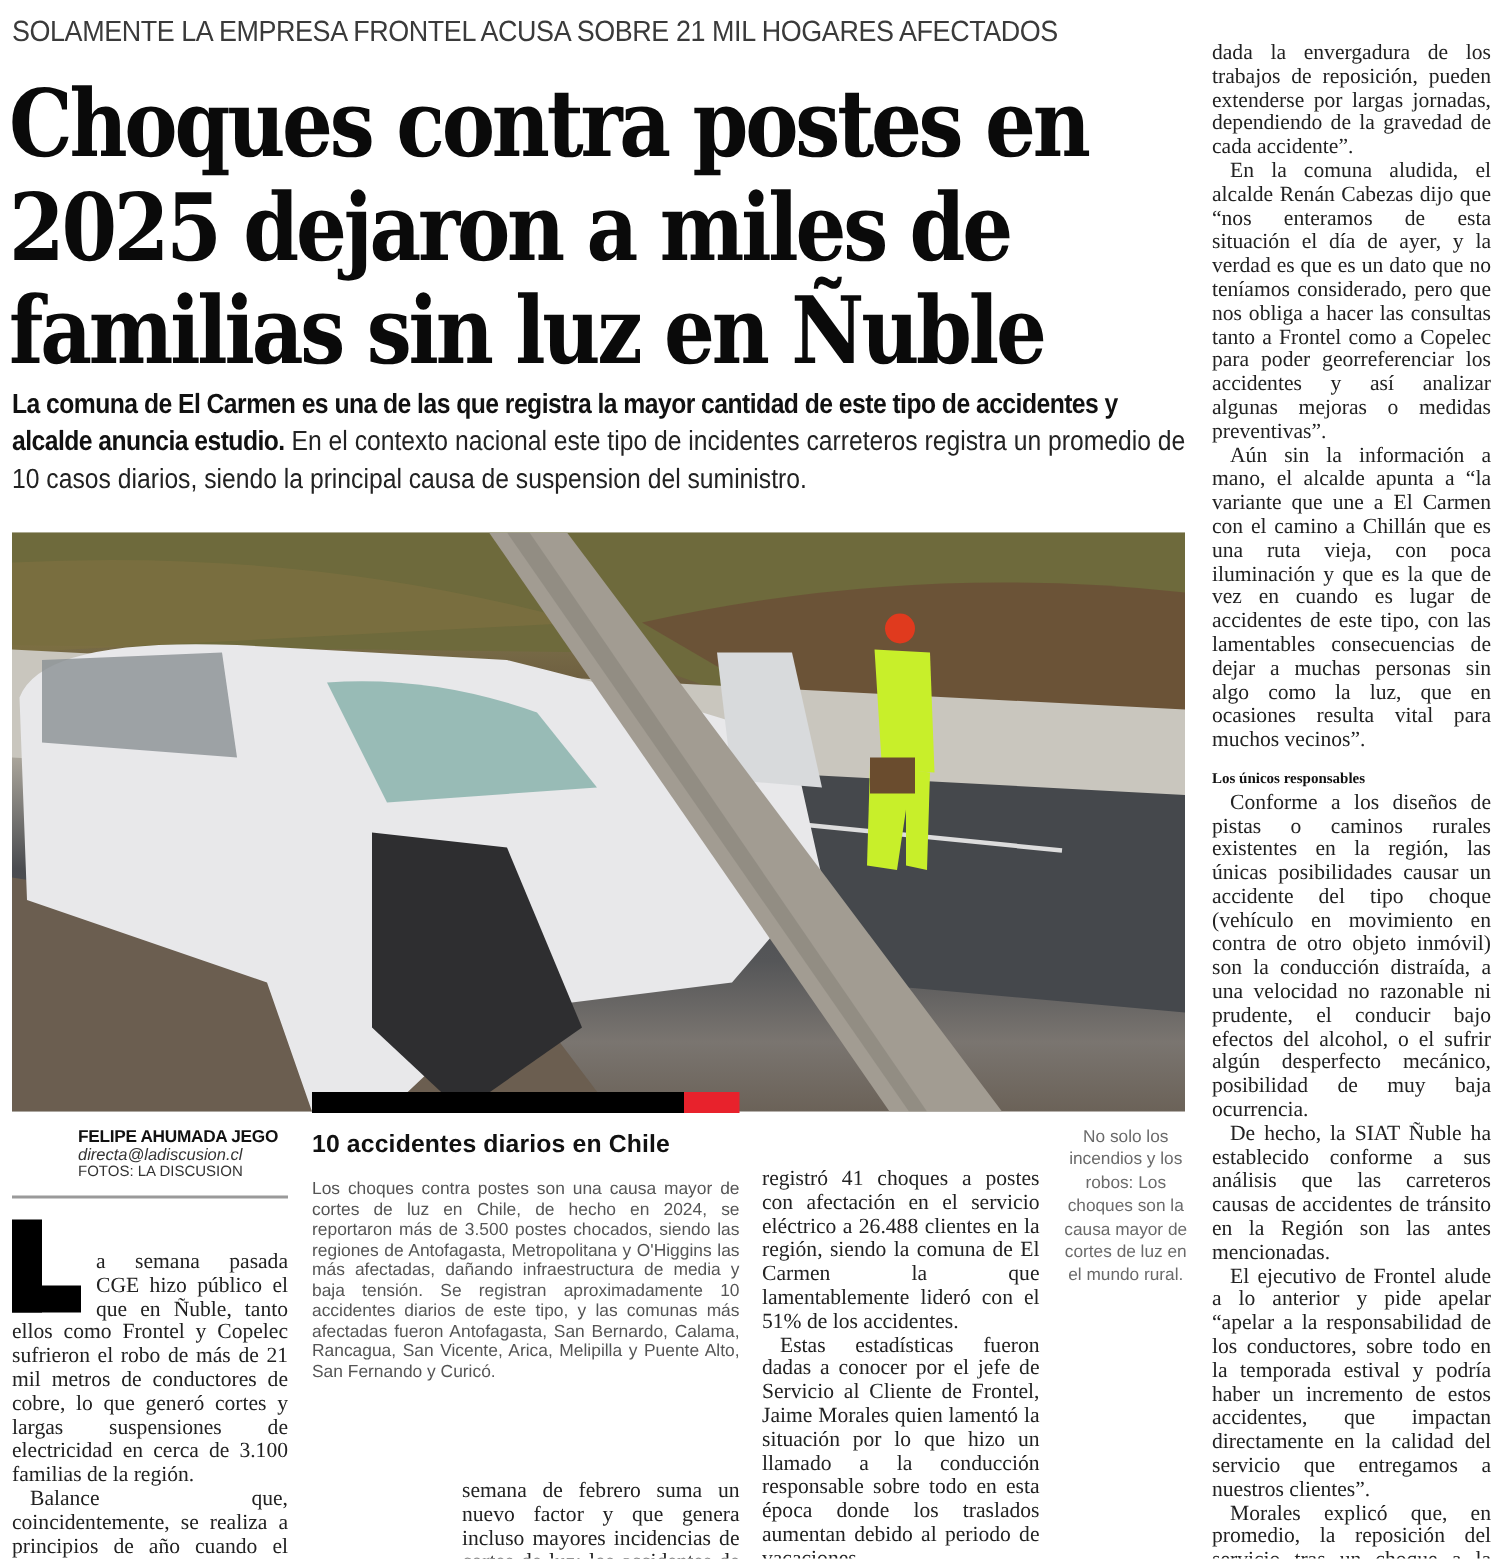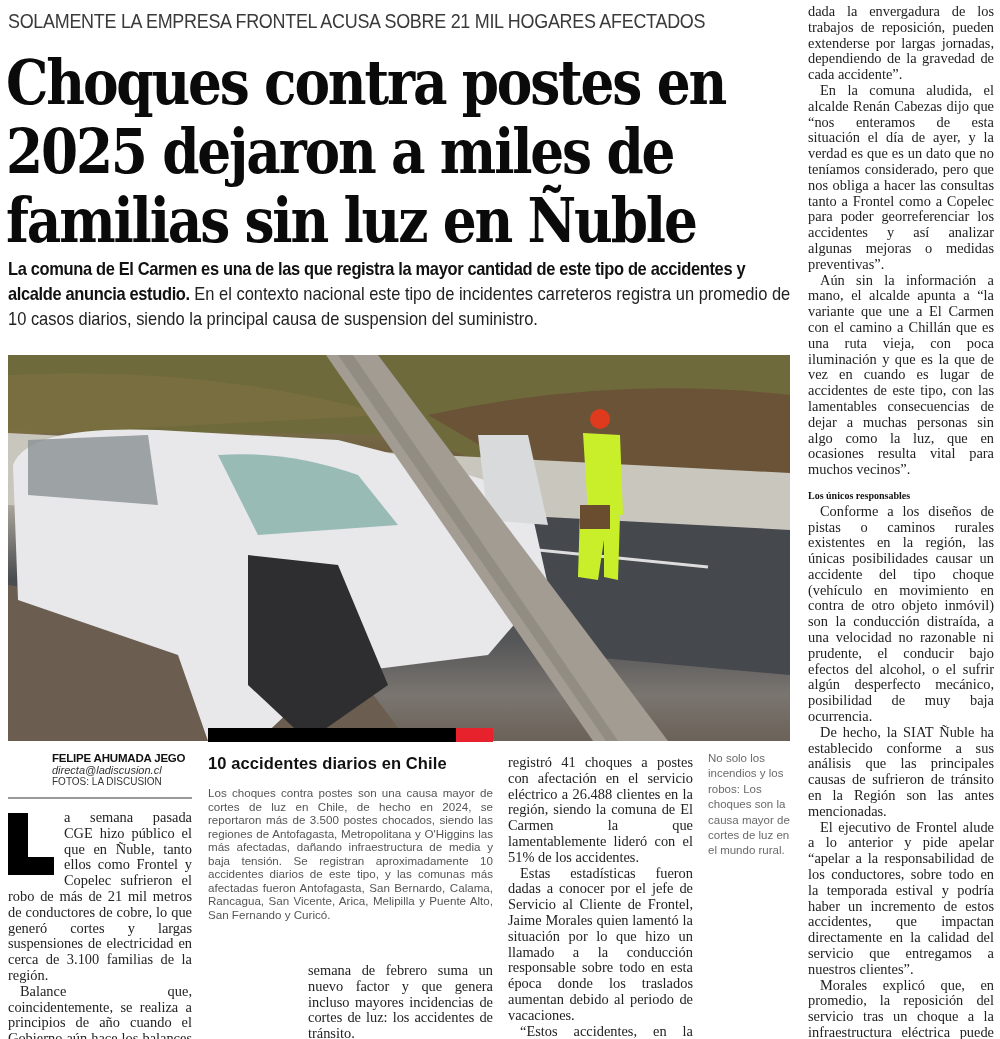--- a/index.html
+++ b/index.html
@@ -31,38 +31,38 @@
   .photo svg { position: absolute; left: 0; top: 0; }
 
   .byline { position: absolute; left: 8px; top: 752px; width: 190px; font-family: "Liberation Sans", sans-serif; margin-left: 44px; }
   .byline .author { font-weight: bold; font-size: 11.5px; letter-spacing: -0.2px; color: #111; }
   .byline .email { font-style: italic; font-size: 11px; color: #333; }
   .byline .credit { font-size: 10px; color: #333; }
   .byline-rule { position: absolute; left: 8px; top: 797px; width: 184px; height: 2px; background: #9a9a9a; }
 
   .col { position: absolute; font-family: "Liberation Serif", serif; font-size: 14.4px; line-height: 15.8px; color: #222; text-align: justify; }
   .col p { text-indent: 12px; }
-  .col p.noindent { text-indent: 0; }
+  .col p.noindent { text-indent: 0; margin-top: 24px; }
   .col h4 { font-size: 10px; font-weight: bold; margin-top: 10px; color: #111; }
 
   .col-left { left: 8px; top: 810px; width: 184px; }
   .dropcap { float: left; width: 50px; height: 62px; margin: 3px 6px 0 0; position: relative; }
   .dropcap .stem { position: absolute; left: 0; top: 0; width: 20px; height: 62px; background: #000; }
   .dropcap .foot { position: absolute; left: 0; top: 44px; width: 46px; height: 18px; background: #000; }
 
   .sidebar-box { position: absolute; left: 208px; top: 728px; width: 285px; font-family: Liberation Sans, sans-serif; }
   .bar { height: 14px; display: flex; }
   .bar .black { flex: 248; background: #000; }
   .bar .red { flex: 37; background: #e8222c; }
   .sidebar-box h3 { font-size: 16.5px; font-weight: bold; color: #111; margin-top: 12px; letter-spacing: 0.1px; }
   .sidebar-box .body { margin-top: 13px; font-size: 11.6px; line-height: 13.5px; color: #555; text-align: justify; }
 
   .col-mid1 { left: 308px; top: 963px; width: 185px; }
   .col-mid2 { left: 508px; top: 755px; width: 185px; }
-  .pull { position: absolute; left: 708px; top: 751px; width: 85px; font-family: "Liberation Sans", sans-serif; font-size: 11.5px; line-height: 15.4px; color: #6a6a6a; }
+  .pull { position: absolute; left: 708px; top: 751px; width: 85px; font-family: "Liberation Sans", sans-serif; font-size: 11.5px; line-height: 15.4px; color: #6a6a6a; text-align: center; }
   .col-right { left: 808px; top: 4px; width: 186px; }
 </style>
 </head>
 <body>
 
 <div class="kicker">SOLAMENTE LA EMPRESA FRONTEL ACUSA SOBRE 21 MIL HOGARES AFECTADOS</div>
 
 <h1 class="headline">
   <div>Choques contra postes en</div>
   <div>2025 dejaron a miles de</div>
@@ -142,17 +142,17 @@
 </div>
 
 <div class="pull">No solo los incendios y los robos: Los choques son la causa mayor de cortes de luz en el mundo rural.</div>
 
 <div class="col col-right">
   <p class="noindent">dada la envergadura de los trabajos de reposición, pueden extenderse por largas jornadas, dependiendo de la gravedad de cada accidente”.</p>
   <p>En la comuna aludida, el alcalde Renán Cabezas dijo que “nos enteramos de esta situación el día de ayer, y la verdad es que es un dato que no teníamos considerado, pero que nos obliga a hacer las consultas tanto a Frontel como a Copelec para poder georreferenciar los accidentes y así analizar algunas mejoras o medidas preventivas”.</p>
   <p>Aún sin la información a mano, el alcalde apunta a “la variante que une a El Carmen con el camino a Chillán que es una ruta vieja, con poca iluminación y que es la que de vez en cuando es lugar de accidentes de este tipo, con las lamentables consecuencias de dejar a muchas personas sin algo como la luz, que en ocasiones resulta vital para muchos vecinos”.</p>
   <h4>Los únicos responsables</h4>
   <p>Conforme a los diseños de pistas o caminos rurales existentes en la región, las únicas posibilidades causar un accidente del tipo choque (vehículo en movimiento en contra de otro objeto inmóvil) son la conducción distraída, a una velocidad no razonable ni prudente, el conducir bajo efectos del alcohol, o el sufrir algún desperfecto mecánico, posibilidad de muy baja ocurrencia.</p>
-  <p>De hecho, la SIAT Ñuble ha establecido conforme a sus análisis que las principales causas de sufrieron de tránsito en la Región son las antes mencionadas.</p>
+  <p>De hecho, la SIAT Ñuble ha establecido conforme a sus análisis que las carreteros causas de accidentes de tránsito en la Región son las antes mencionadas.</p>
   <p>El ejecutivo de Frontel alude a lo anterior y pide apelar “apelar a la responsabilidad de los conductores, sobre todo en la temporada estival y podría haber un incremento de estos accidentes, que impactan directamente en la calidad del servicio que entregamos a nuestros clientes”.</p>
   <p>Morales explicó que, en promedio, la reposición del servicio tras un choque a la infraestructura eléctrica puede tardar 6 horas, ya que implica el retiro del poste dañado, la instalación de uno nuevo y la reconexión segura de las líneas. Durante ese tiempo, sectores completos permanecen sin energía, afectando hogares, comercios y servicios esenciales. Por ello, desde Frontel hacen un llamado a la responsabilidad de los conductores: evitar distracciones y respetar las normas de tránsito lo que es fundamental para prevenir accidentes que impactan a toda la comunidad.</p>
 
 </div>
 
 </body></html>

